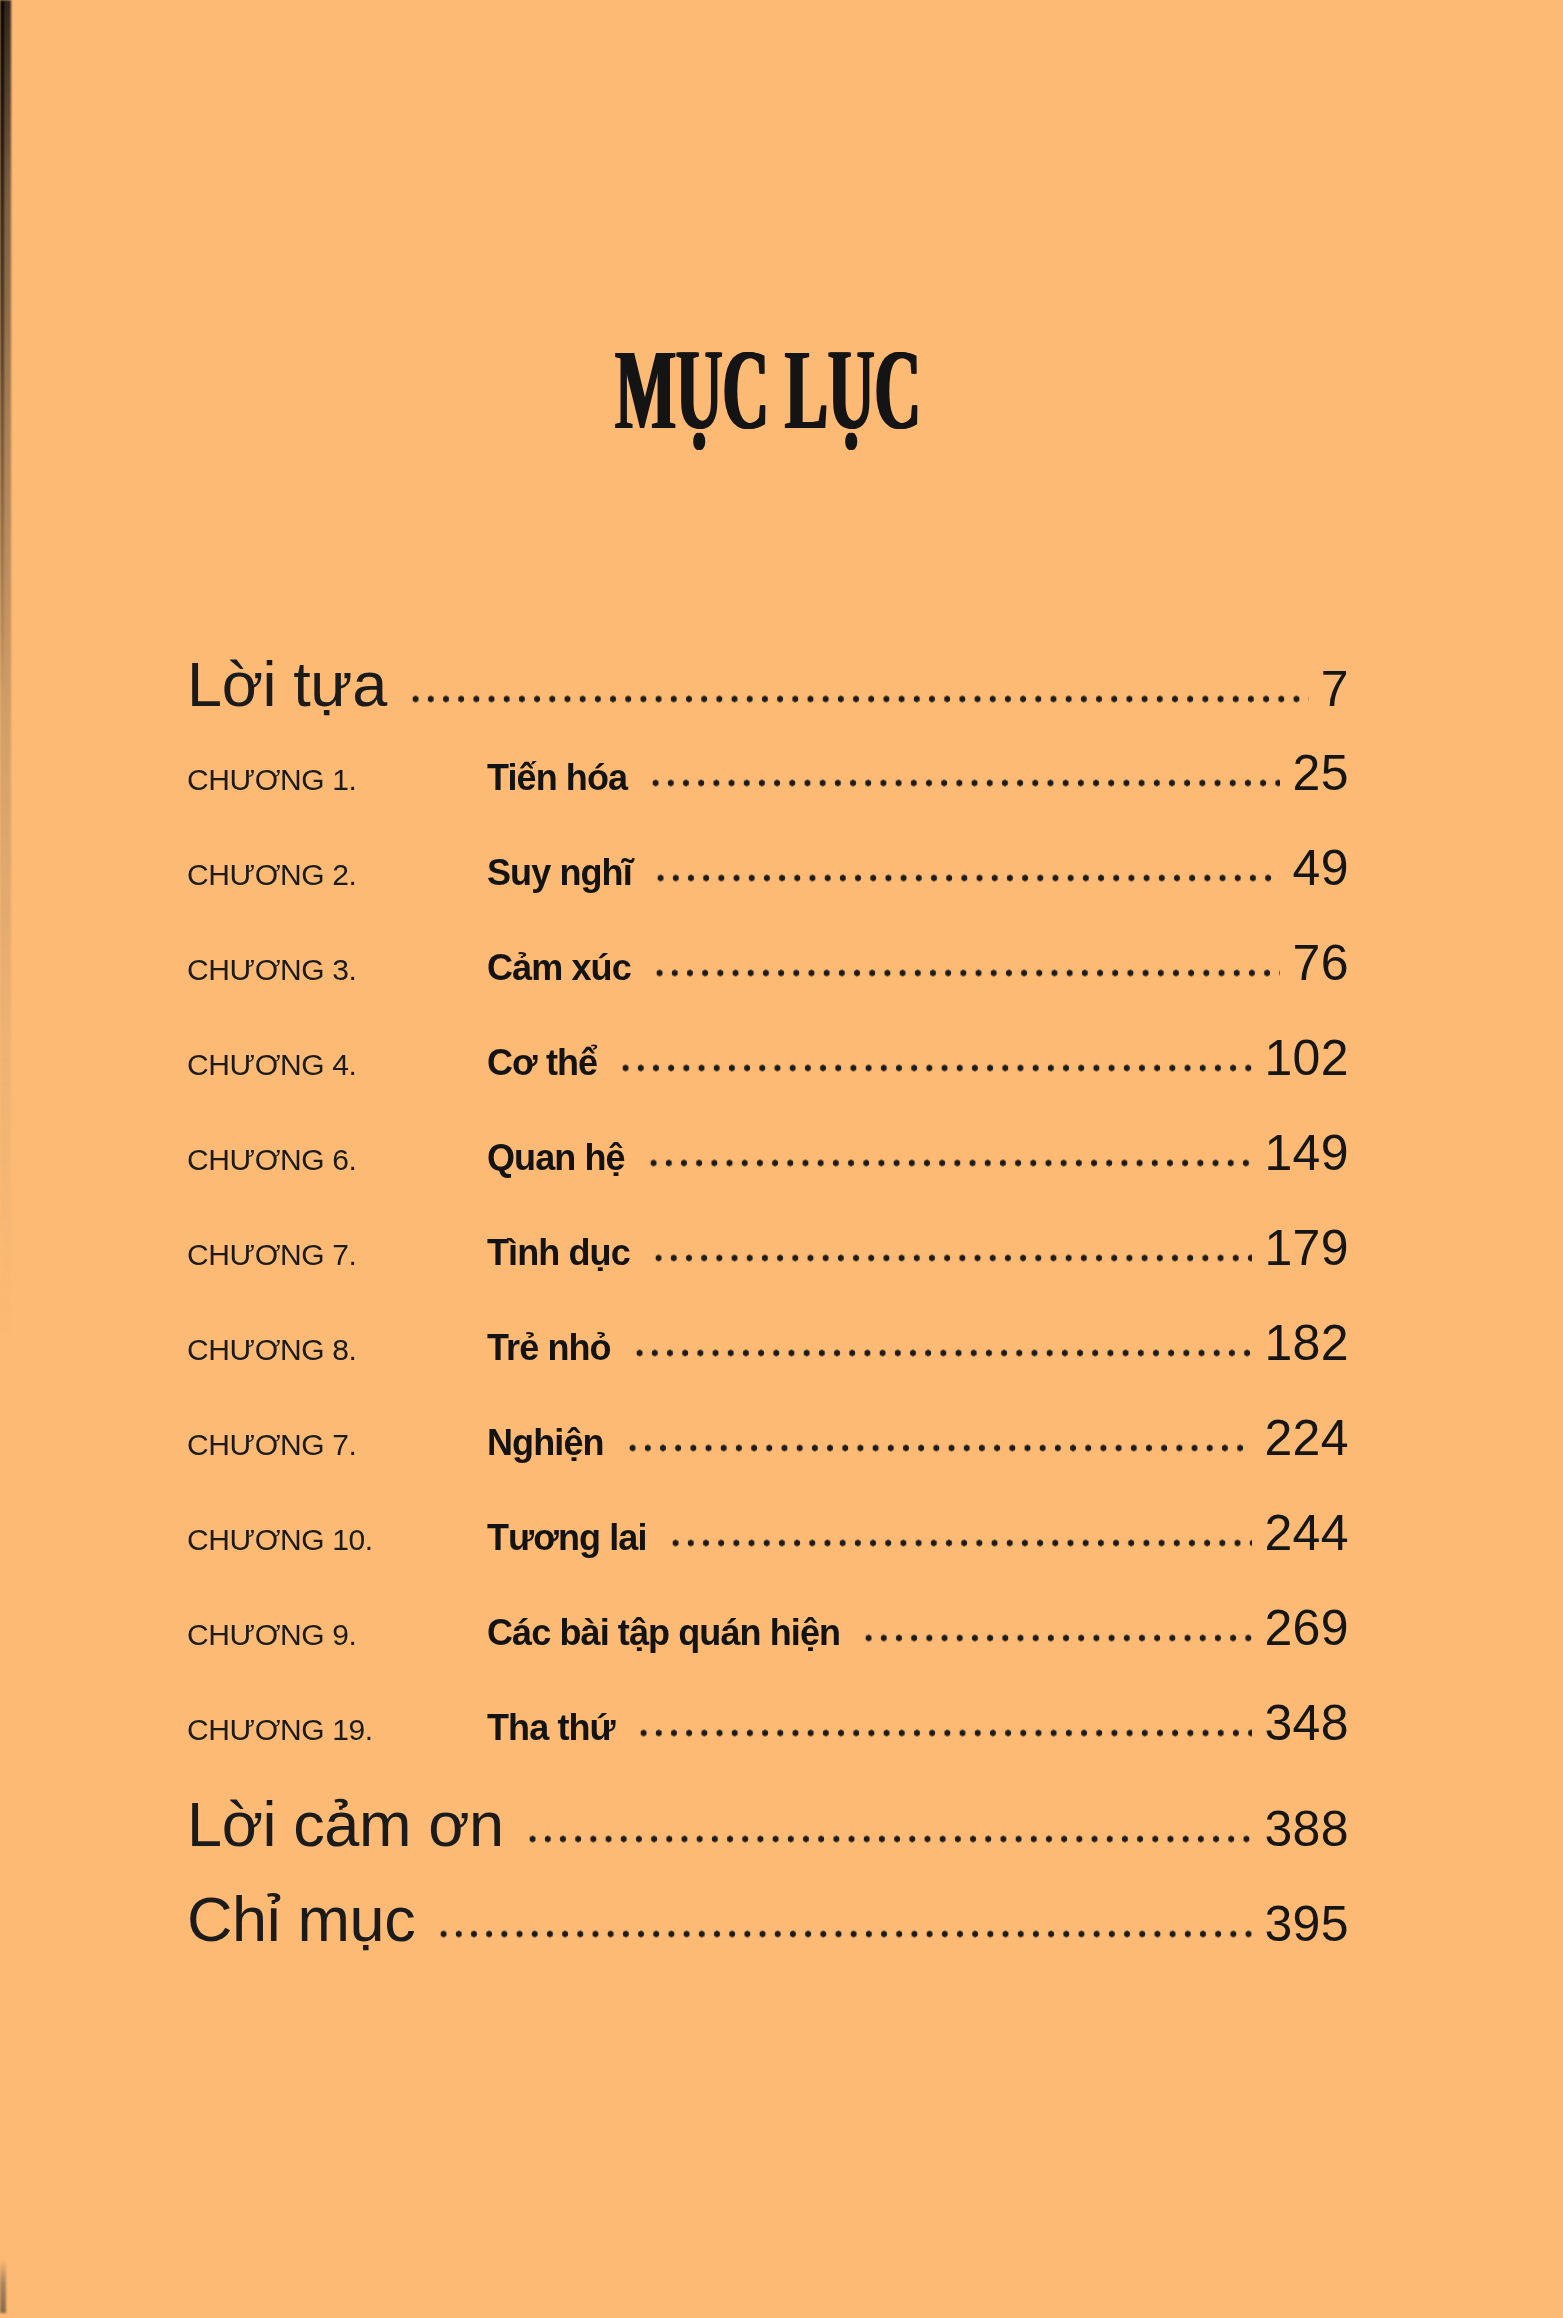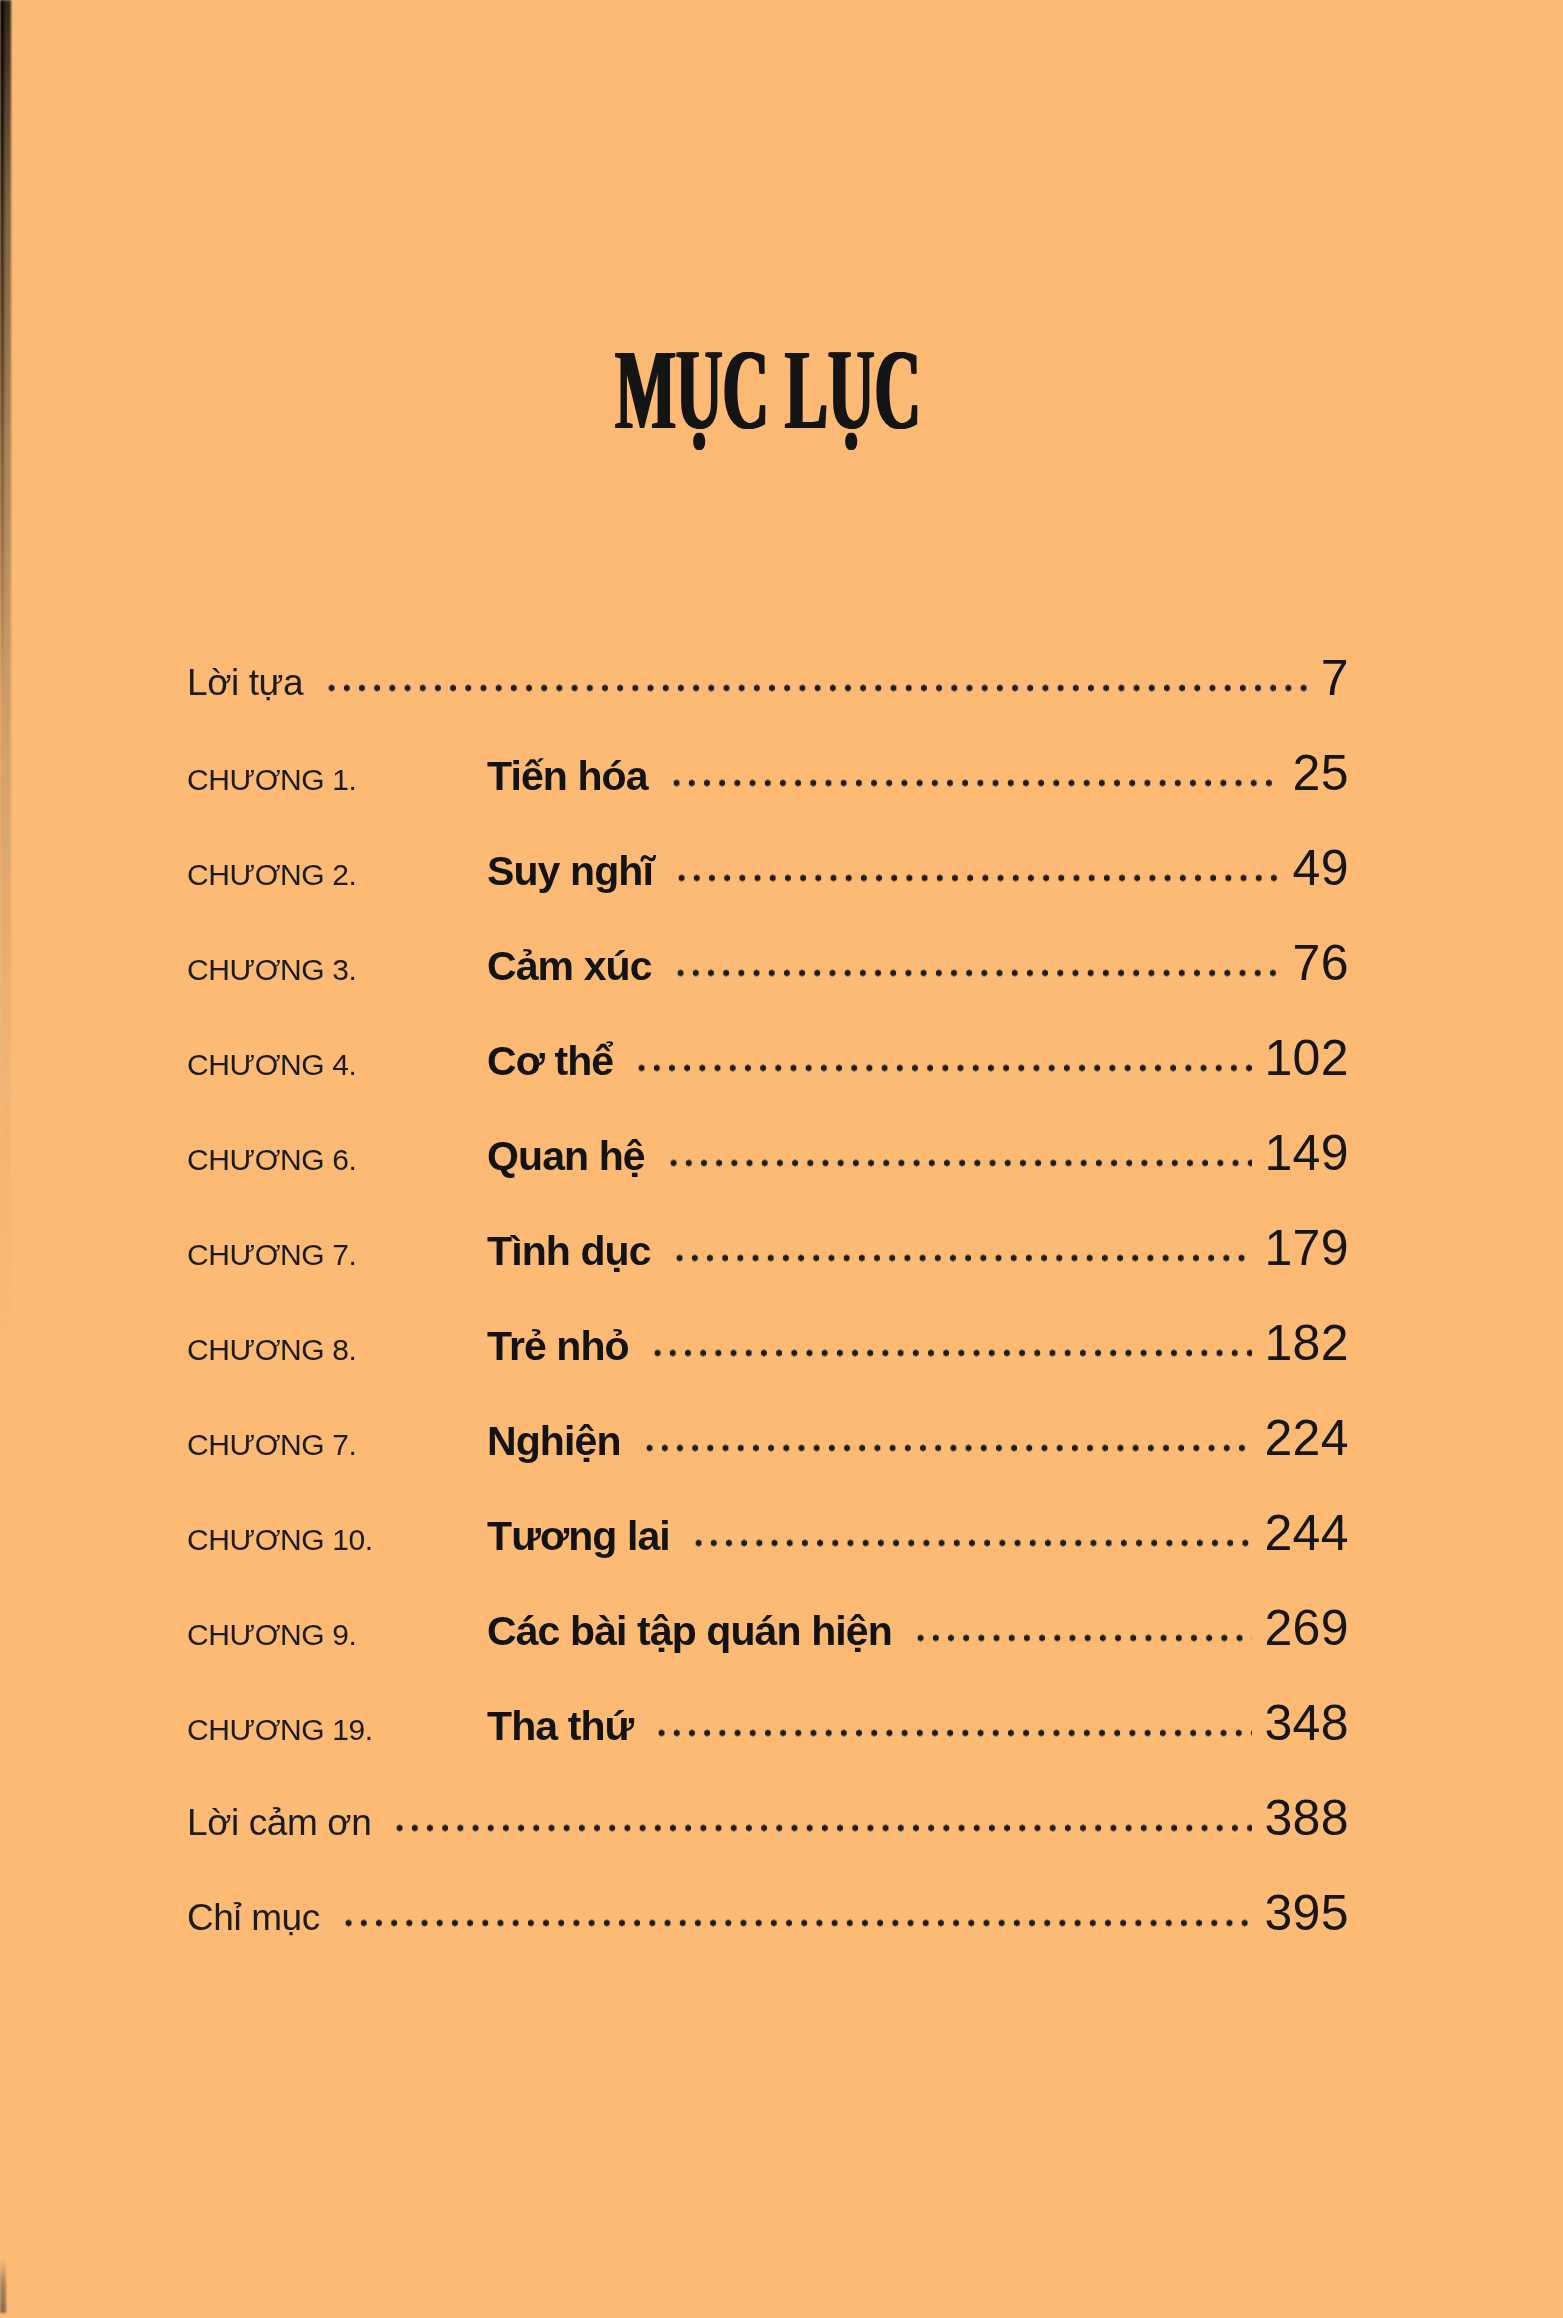--- a/index.html
+++ b/index.html
@@ -58,24 +58,24 @@
     position:absolute;left:187px;top:636px;width:1162px;
   }
   .row{
     display:flex;align-items:baseline;
     height:95px;box-sizing:border-box;padding-top:17.4px;
   }
   .label{
     font-size:30px;line-height:1;letter-spacing:-0.4px;
     white-space:nowrap;color:#1b1b1b;
   }
-  .row.front .label{font-size:37px;}
+  .row.front .label{font-size:63px;}
   .row.chapter .label{flex:0 0 300px;width:300px;}
   .ctitle{
-    font-weight:700;font-size:41px;line-height:1;letter-spacing:-0.9px;
+    font-weight:700;font-size:36px;line-height:1;letter-spacing:-0.9px;
     white-space:nowrap;color:#131313;
   }
   .leader{
     flex:1 1 auto;height:7px;align-self:baseline;
     transform:translateY(-3.5px);
     margin:0 12.2px 0 21px;
     background-image:radial-gradient(circle,#1c1c1c 2.9px,rgba(0,0,0,0) 3.4px);
     background-size:15.2px 7px;
     background-repeat:repeat-x;
     background-position:left center;

